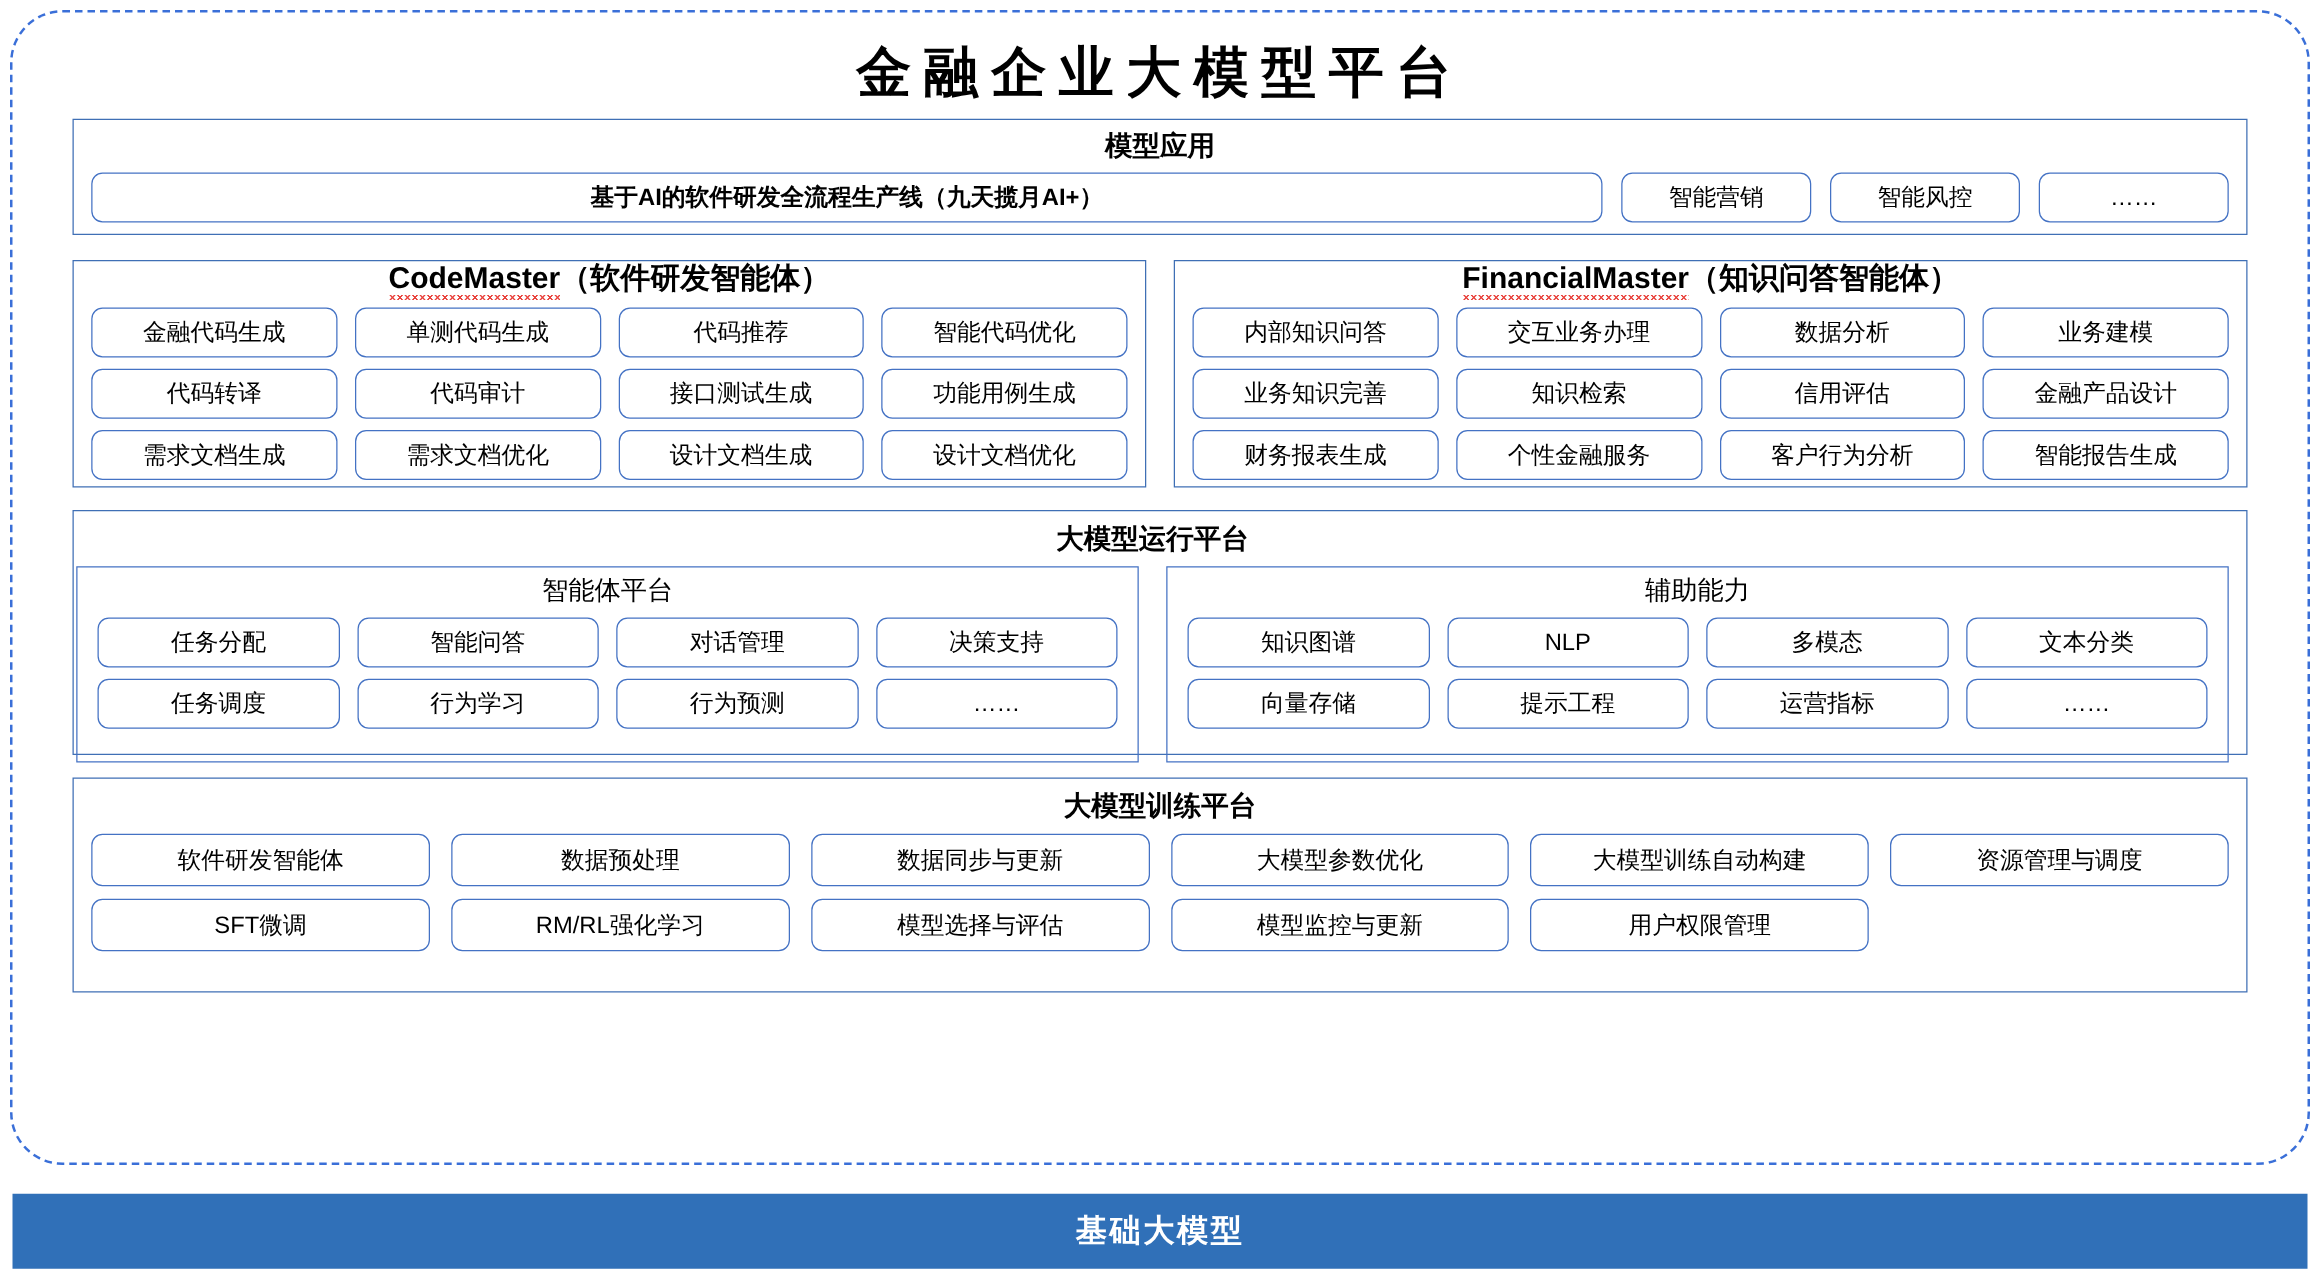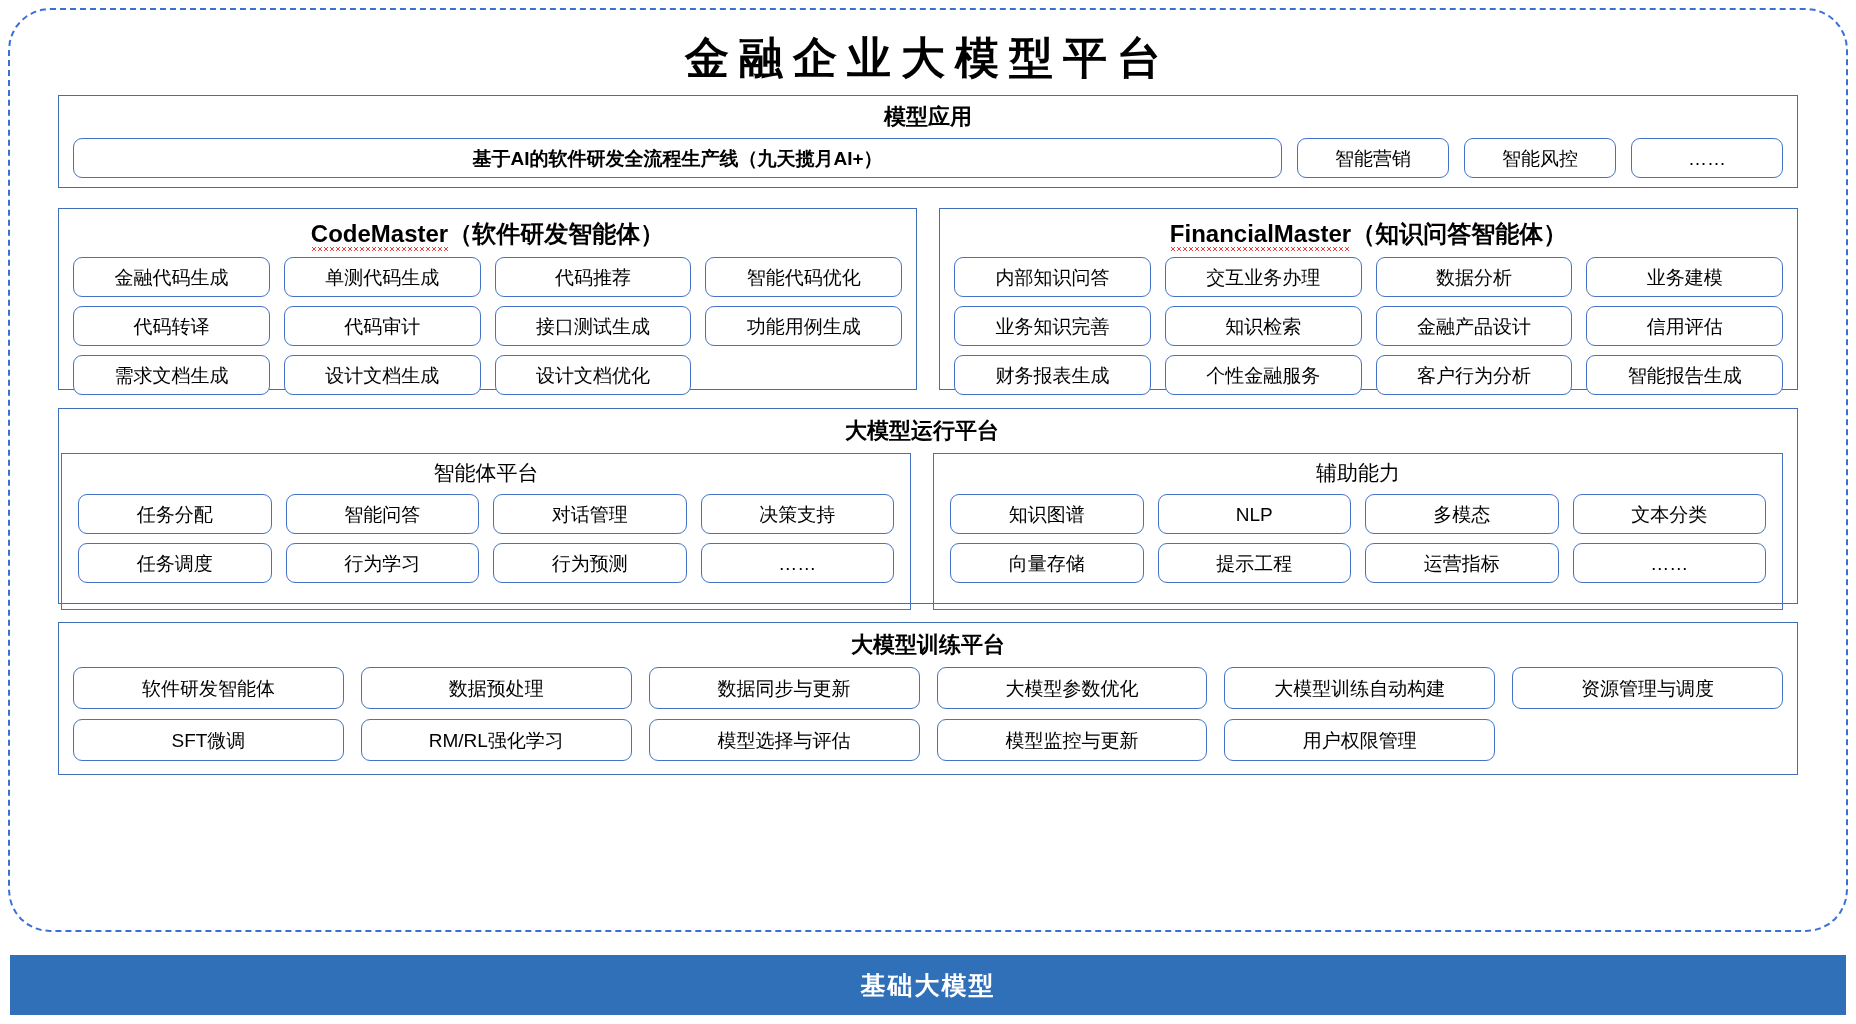--- a/index.html
+++ b/index.html
@@ -101,21 +101,21 @@
   #sec-agents {
     display: flex;
     gap: 22px;
     margin-top: 20px;
     height: 182px;
   }
   .agent-panel {
     flex: 1 1 0;
     box-sizing: border-box;
     border: 1.4px solid #3f6fb5;
-    padding: 13px 14px 0 14px;
+    padding: 2px 14px 0 14px;
     position: relative;
   }
   .agent-title {
     text-align: center;
     font-weight: 700;
     font-size: 24px;
     line-height: 1;
     margin-bottom: 11px;
     white-space: nowrap;
   }
@@ -159,21 +159,21 @@
     text-align: center;
     font-size: 21px;
     line-height: 1;
     margin-bottom: 11px;
     white-space: nowrap;
   }
 
   
   #sec-train {
     margin-top: 18px;
-    height: 153px;
+    height: 172px;
     padding: 11px 14px 0 14px;
   }
   #sec-train .panel-title { margin-bottom: 11px; }
   .grid6 {
     display: grid;
     grid-template-columns: repeat(6, 1fr);
     gap: 10px 17px;
   }
   .grid6 .chip { height: 42px; }
 
@@ -223,36 +223,37 @@
         <div class="grid4">
           <div class="chip">金融代码生成</div>
           <div class="chip">单测代码生成</div>
           <div class="chip">代码推荐</div>
           <div class="chip">智能代码优化</div>
           <div class="chip">代码转译</div>
           <div class="chip">代码审计</div>
           <div class="chip">接口测试生成</div>
           <div class="chip">功能用例生成</div>
           <div class="chip">需求文档生成</div>
+          <div class="chip">需求文档优化</div>
           <div class="chip">设计文档生成</div>
           <div class="chip">设计文档优化</div>
         </div>
       </div>
 
       <div class="agent-panel">
         <div class="agent-title"><span class="sp">FinancialMaster</span><span>（知识问答智能体）</span></div>
         <div class="grid4">
           <div class="chip">内部知识问答</div>
           <div class="chip">交互业务办理</div>
           <div class="chip">数据分析</div>
           <div class="chip">业务建模</div>
           <div class="chip">业务知识完善</div>
           <div class="chip">知识检索</div>
+          <div class="chip">信用评估</div>
           <div class="chip">金融产品设计</div>
-          <div class="chip">信用评估</div>
           <div class="chip">财务报表生成</div>
           <div class="chip">个性金融服务</div>
           <div class="chip">客户行为分析</div>
           <div class="chip">智能报告生成</div>
         </div>
       </div>
 
     </div>
 
     <div class="panel" id="sec-runtime">

